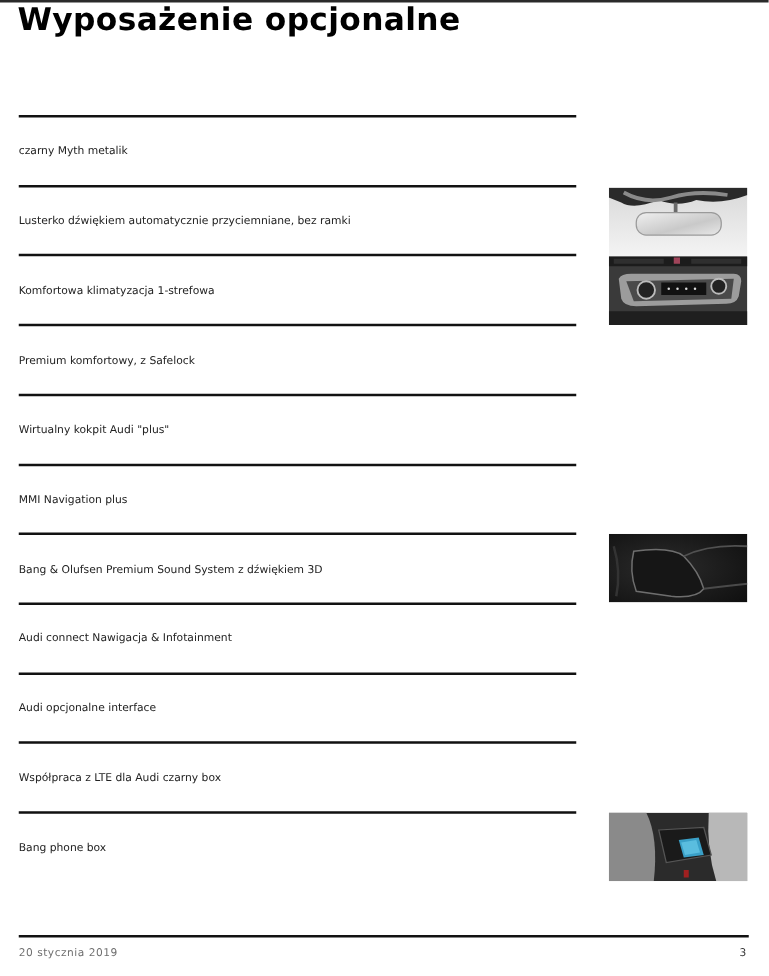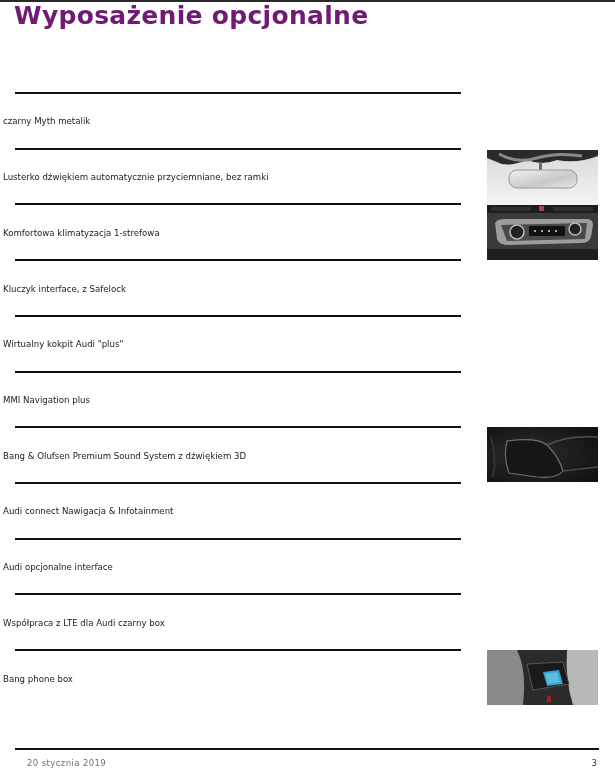--- a/index.html
+++ b/index.html
@@ -24,32 +24,32 @@
     .page-title {
       position: absolute;
       left: 14px;
       top: 0px;
       margin: 0;
       font-family: "DejaVu Sans", sans-serif;
       font-weight: bold;
       font-size: 25px;
       letter-spacing: 0.3px;
       line-height: 32px;
-      color: #701a75;
+      color: #000000;
     }
     .rule {
       position: absolute;
       left: 15px;
       width: 446px;
       height: 2px;
       background: #111;
     }
     .item-label {
       position: absolute;
-      left: 3px;
+      left: 15px;
       font-size: 8.6px;
       line-height: 12px;
       color: #222;
       white-space: nowrap;
       text-align: center;
     }
     .thumb {
       position: absolute;
       left: 487px;
       width: 111px;
@@ -66,21 +66,20 @@
       background: #111;
     }
     .footer-date {
       position: absolute;
       left: 15px;
       top: 758px;
       font-size: 8.5px;
       color: #555;
       letter-spacing: 0.4px;
       opacity: 0.85;
-      margin-left: 12px;
     }
     .footer-page {
       position: absolute;
       right: 18px;
       top: 758px;
       font-size: 8.5px;
       color: #333;
     }
   </style>
 </head>
@@ -93,21 +92,21 @@
 <div class="rule" style="top:92px"></div>
 <div class="item-label" style="top:115px">czarny Myth metalik</div>
 
 <div class="rule" style="top:148px"></div>
 <div class="item-label" style="top:171px">Lusterko dźwiękiem automatycznie przyciemniane, bez ramki</div>
 
 <div class="rule" style="top:203px"></div>
 <div class="item-label" style="top:227px">Komfortowa klimatyzacja 1-strefowa</div>
 
 <div class="rule" style="top:259px"></div>
-<div class="item-label" style="top:283px">Kluczyk interface, z Safelock</div>
+<div class="item-label" style="top:283px">Premium komfortowy, z Safelock</div>
 
 <div class="rule" style="top:315px"></div>
 <div class="item-label" style="top:338px">Wirtualny kokpit Audi "plus"</div>
 
 <div class="rule" style="top:371px"></div>
 <div class="item-label" style="top:394px">MMI Navigation plus</div>
 
 <div class="rule" style="top:426px"></div>
 <div class="item-label" style="top:450px">Bang &amp; Olufsen Premium Sound System z dźwiękiem 3D</div>
 

